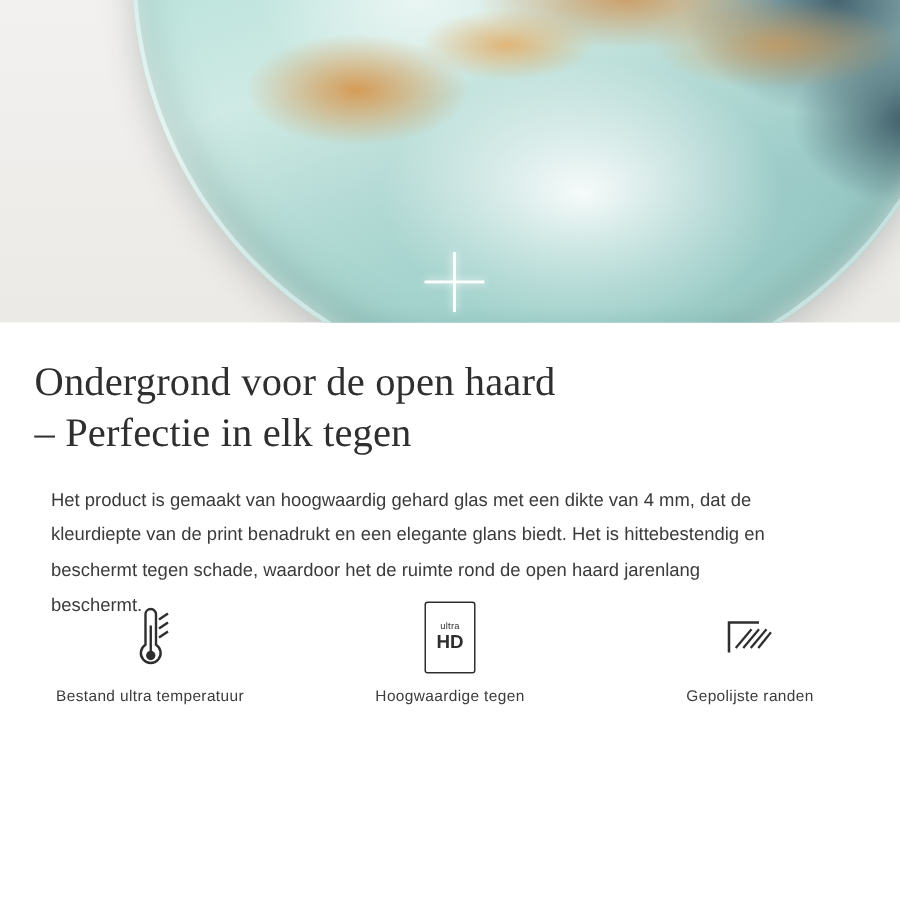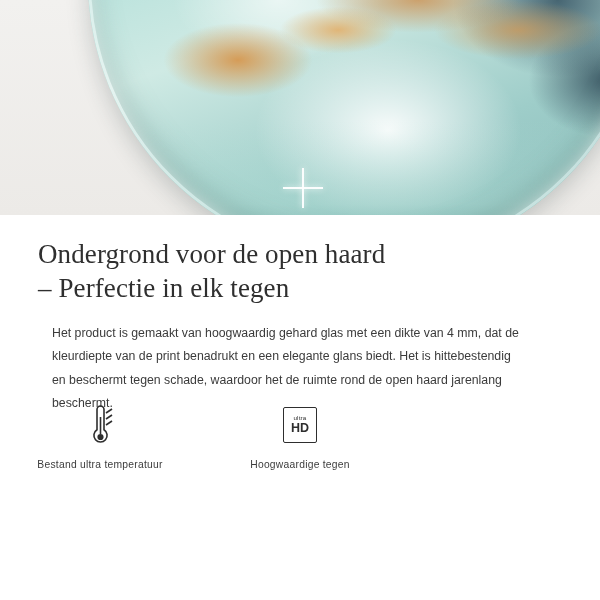--- a/index.html
+++ b/index.html
@@ -111,33 +111,33 @@
   
   .content {
     position: absolute;
     left: 0;
     top: 215px;
     width: 600px;
   }
 
   .headline {
     margin: 0;
-    padding: 22px 34px 0 38px;
+    padding: 22px 34px 0 23px;
     font-family: "Liberation Serif", serif;
     font-weight: 400;
     font-size: 27px;
     line-height: 1.27;
     color: #2f2f2f;
     letter-spacing: 0.1px;
   }
   .headline .l2 { display: block; }
 
   .body-copy {
     margin: 0;
-    padding: 16px 34px 0 52px;
+    padding: 16px 34px 0 34px;
     font-family: "Liberation Sans", sans-serif;
     font-size: 12.3px;
     line-height: 1.92;
     color: #3b3b3b;
     max-width: 560px;
   }
 
   
   .features {
     position: absolute;
@@ -171,21 +171,21 @@
     font-family: "Liberation Sans", sans-serif;
     font-size: 10.3px;
     color: #3c3c3c;
     text-align: center;
     letter-spacing: 0.25px;
     line-height: 1.3;
   }
 
   .ultrahd {
     width: 34px;
-    height: 36px;
+    height: 48px;
     border: 1.6px solid #2e2e2e;
     border-radius: 2px;
     display: flex;
     flex-direction: column;
     align-items: center;
     justify-content: center;
     line-height: 1;
   }
   .ultrahd .u1 {
     font-family: "Liberation Sans", sans-serif;
@@ -245,16 +245,28 @@
         <span class="ultrahd">
           <span class="u1">ultra</span>
           <span class="u2">HD</span>
         </span>
       </span>
       <span class="feature-label">Hoogwaardige tegen</span>
     </div>
 
 
 
+    <div class="feature">
+      <span class="feature-icon">
+        <svg width="40" height="40" viewBox="0 0 40 40" fill="none" stroke="#2e2e2e" stroke-width="1.5">
+          <path d="M6 30V10h20" stroke-width="1.7"></path>
+          <line x1="10.5" y1="27" x2="21" y2="14.5"></line>
+          <line x1="15.5" y1="27" x2="26" y2="14.5"></line>
+          <line x1="20.5" y1="27" x2="31" y2="14.5"></line>
+          <line x1="25.5" y1="27" x2="34" y2="16.5"></line>
+        </svg>
+      </span>
+      <span class="feature-label">Gepolijste randen</span>
+    </div>
 
 
   </div>
 </div>
 
 </body></html>

